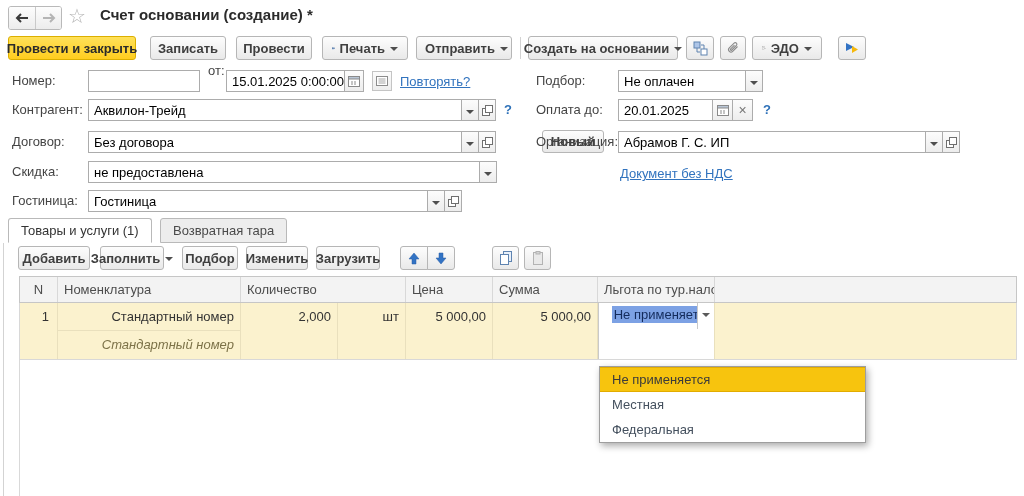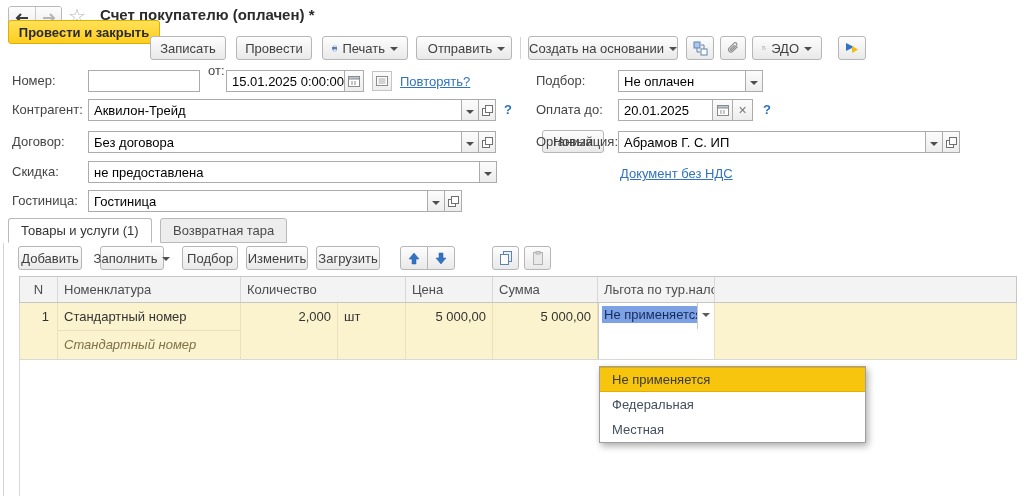--- a/index.html
+++ b/index.html
@@ -4,21 +4,21 @@
 <style>
   * { box-sizing: border-box; margin: 0; padding: 0; }
   html,body { width:1024px; height:496px; }
   body {
     position: relative; background:#fff; overflow:hidden;
     font-family:"Liberation Sans", sans-serif; font-size:13px; color:#444;
   }
   .btn {
     position:absolute; height:24px; display:flex; align-items:center; justify-content:center;
     gap:5px; background:linear-gradient(#FDFDFD,#E9E9E9); border:1px solid #B6B6B6;
-    border-radius:3px; color:#3F3F3F; padding:0 9px; white-space:nowrap; cursor:pointer; font-size:13px;
+    border-radius:3px; color:#3F3F3F; padding:0 9px; white-space:nowrap; cursor:pointer; font-size:13px;font-weight:bold;
   }
   .btn-yellow { background:linear-gradient(#FFE159,#FFCD1F); border-color:#DCAF00; font-weight:bold; color:#2B2B2B; }
   .btn-ico { padding:0; }
   .navgrp { position:absolute; left:8px; top:6px; display:flex; border:1px solid #B9B9B9; border-radius:3px; overflow:hidden; }
   .navgrp .half { width:26px; height:22px; display:flex; align-items:center; justify-content:center; background:linear-gradient(#FDFDFD,#ECECEC); cursor:pointer; }
   .navgrp .half + .half { border-left:1px solid #C9C9C9; }
   .star { position:absolute; left:68px; top:4px; font-size:20px; color:#B4B4B4; }
   .title { position:absolute; left:100px; top:6px; font-size:15px; font-weight:bold; color:#2B2B2B; }
   .lbl { position:absolute; color:#444; height:22px; line-height:22px; }
   .fld {
@@ -34,21 +34,21 @@
   .link { position:absolute; color:#3173BE; text-decoration:underline; cursor:pointer; height:20px; line-height:20px; }
   .help { position:absolute; color:#2E71B8; font-weight:bold; cursor:pointer; height:22px; line-height:22px; }
   .tab { position:absolute; top:218px; height:25px; line-height:23px; padding:0 12px; border:1px solid #B9B9B9; border-radius:3px 3px 0 0; cursor:pointer; }
   .tab-active { background:#fff; border-bottom-color:#fff; color:#333; }
   .tab-idle { background:#EDEDED; color:#4A4A4A; }
   .vline { position:absolute; width:1px; background:#D3D3D3; }
   
   .gridhead { position:absolute; left:19px; top:276px; width:998px; height:27px; display:flex; background:#F3F3F3; border:1px solid #C6C6C6; }
   .gh { border-right:1px solid #D8D8D8; padding:5px 6px 0 6px; color:#4D4D4D; white-space:nowrap; overflow:hidden; }
   .gridrow { position:absolute; left:19px; top:303px; width:998px; height:57px; display:flex; background:#FBF2CE; border-left:1px solid #D8D8D8; border-right:1px solid #D8D8D8; border-bottom:1px solid #D8D8D8; }
-  .gc { border-right:1px solid #E9E0BD; padding:6px 6px 0 6px; color:#333; white-space:nowrap; overflow:hidden; }
+  .gc { border-right:1px solid #E9E0BD; padding:6px 6px 0 6px; color:#333; white-space:nowrap; overflow:hidden;text-align:right; }
   .num { text-align:right; }
   .editcell { position:relative; background:#fff; border-left:1px solid #C9C9C9; padding:0; }
   .sel { background:#7CA1E4; color:#132B5C; padding:1px 2px; }
   .cellcombo { position:absolute; right:0; top:0; width:17px; height:26px; border-left:1px solid #C9C9C9; display:flex; justify-content:center; cursor:pointer; background:#fff; }
   .cellcombo .caret { margin-top:10px; border-top-color:#5A5A5A; }
   
   .ddl { position:absolute; left:599px; top:366px; width:267px; background:#fff; border:1px solid #9E9E9E; box-shadow:2px 3px 7px rgba(0,0,0,0.33); }
   .ddi { height:25px; display:flex; align-items:center; padding-left:12px; color:#44505E; cursor:pointer; }
   .ddi-sel { background:#F7C40E; border-top:1px solid #E2AC00; border-bottom:1px solid #E2AC00; color:#3B3B3B; }
   svg { display:block; }
@@ -62,23 +62,23 @@
         <path d="M13 5H2M6 1L2 5l4 4" stroke="#3A3A3A" stroke-width="2" fill="none"></path>
       </svg>
   </div>
   <div class="half">
     <svg width="14" height="10" viewBox="0 0 14 10">
         <path d="M1 5h11M8 1l4 4-4 4" stroke="#B5B5B5" stroke-width="2" fill="none"></path>
       </svg>
   </div>
 </div>
 <div class="star">☆</div>
-<div class="title">Счет покупателю (оплачен) *</div>
-
-<div class="btn btn-yellow" style="left:8px;top:20px;width:152px">Провести и закрыть</div>
+<div class="title">Счет основании (создание) *</div>
+
+<div class="btn btn-yellow" style="left:8px;top:36px;width:128px">Провести и закрыть</div>
 <div class="btn" style="left:150px;top:36px;width:76px">Записать</div>
 <div class="btn" style="left:236px;top:36px;width:76px">Провести</div>
 
 <div class="btn" style="left:322px;top:36px;width:86px">
   <svg width="13" height="13" viewBox="0 0 13 13">
     <rect x="3" y="0.5" width="7" height="3" fill="#fff" stroke="#4E7AB5"></rect>
     <rect x="0.5" y="3.5" width="12" height="5" fill="#5B81B5" stroke="#41648F"></rect>
     <rect x="3" y="8" width="7" height="4.5" fill="#fff" stroke="#4E7AB5"></rect>
   </svg>
   <span>Печать</span>
@@ -223,21 +223,21 @@
     <rect x="0.5" y="3.5" width="7" height="7" fill="#fff" stroke="#6F6F6F"></rect>
     <rect x="3.5" y="0.5" width="7" height="7" fill="#fff" stroke="#6F6F6F"></rect>
   </svg>
 </div>
 <div class="link" style="left:620px;top:164px">Документ без НДС</div>
 
 <div class="tab tab-active" style="left:8px">Товары и услуги (1)</div>
 <div class="tab tab-idle" style="left:160px">Возвратная тара</div>
 <div class="vline" style="left:3px;top:243px;height:253px"></div>
 
-<div class="btn" style="left:18px;top:246px;width:64px">Добавить</div>
+<div class="btn" style="left:18px;top:246px;width:72px">Добавить</div>
 <div class="btn" style="left:100px;top:246px;width:64px">
   <span>Заполнить</span>
   <span class="caret"></span>
 </div>
 <div class="btn" style="left:182px;top:246px;width:56px">Подбор</div>
 <div class="btn" style="left:246px;top:246px;width:62px">Изменить</div>
 <div class="btn" style="left:316px;top:246px;width:64px">Загрузить</div>
 
 <div class="btn btn-ico" style="left:400px;top:246px;width:28px;border-radius:3px 0 0 3px">
   <svg width="12" height="13" viewBox="0 0 12 13">
@@ -289,15 +289,15 @@
         <span class="caret"></span>
       </div>
   </div>
   <div class="gc" style="flex:1;border-right:none"></div>
 </div>
 
 <div class="vline" style="left:19px;top:360px;height:136px;background:#D9D9D9"></div>
 
 <div class="ddl">
   <div class="ddi ddi-sel">Не применяется</div>
+  <div class="ddi">Местная</div>
   <div class="ddi">Федеральная</div>
-  <div class="ddi">Местная</div>
 </div>
 
 </body></html>

